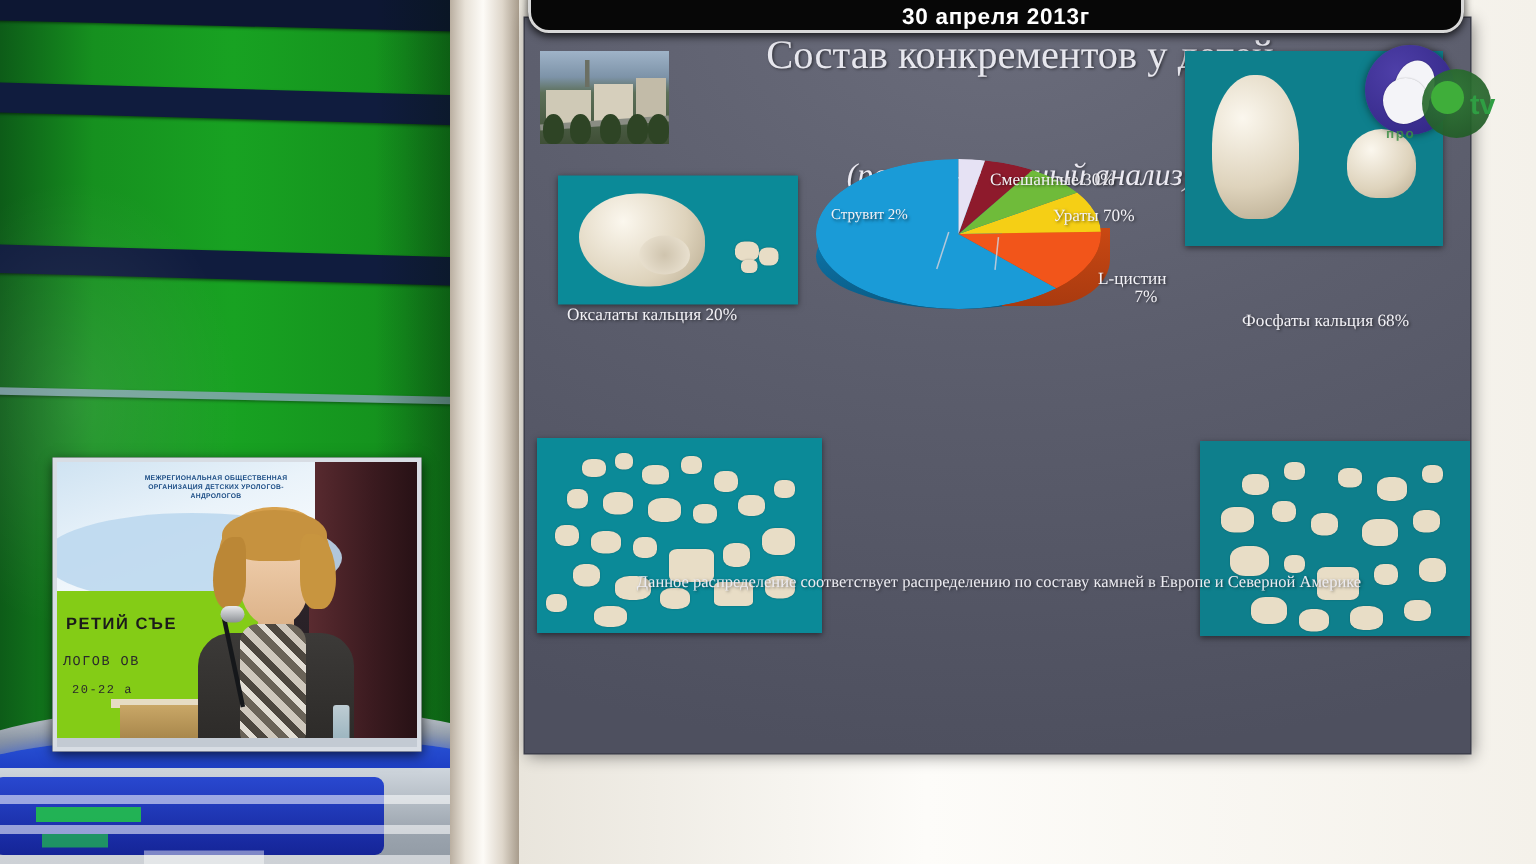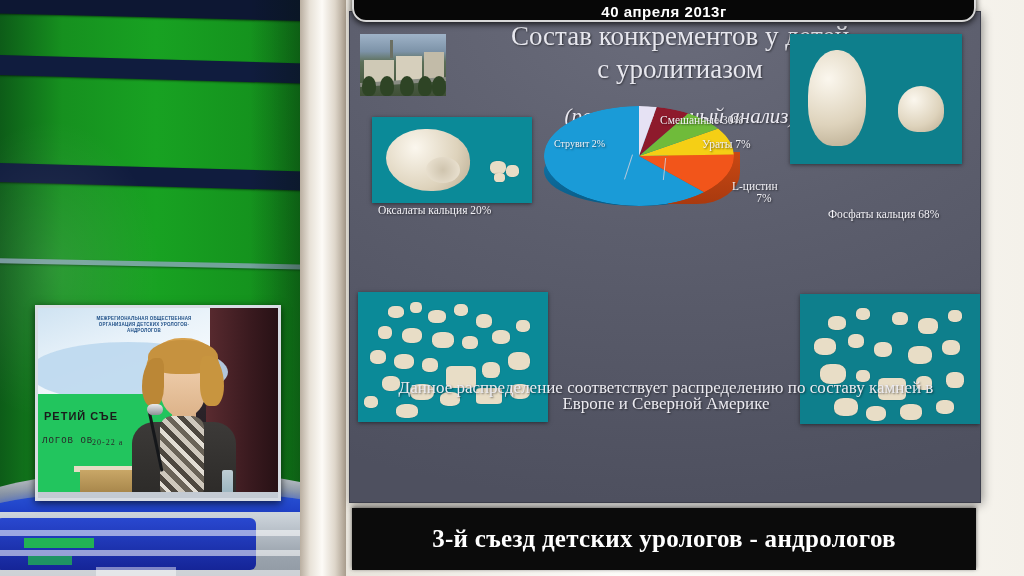--- a/index.html
+++ b/index.html
@@ -44,27 +44,27 @@
      border:3px solid #d8dde4;box-shadow:0 2px 8px rgba(0,0,0,.7);overflow:hidden;background:#2b2b33;}
   .pip-stage{position:absolute;inset:0;background:linear-gradient(180deg,#3a3036 0%,#2a2228 55%,#1f1a1e 100%);}
   .pip-curtain{position:absolute;right:0;top:0;width:72px;height:100%;
      background:linear-gradient(90deg,#5a2b30,#3a1a1f 60%,#271115);}
   .pip-banner{position:absolute;left:0;top:0;width:172px;height:86px;
      background:linear-gradient(160deg,#cfe3f2 0%,#eaf3fa 45%,#ffffff 100%);}
   .pip-wave{position:absolute;left:-10px;top:34px;width:200px;height:60px;border-radius:50%;
      background:#bcd8ee;opacity:.9;}
   .pip-banner-txt{position:absolute;left:46px;top:8px;width:120px;text-align:center;
      font-family:"Liberation Sans",sans-serif;font-size:4.5px;line-height:6px;color:#1d4e86;font-weight:bold;letter-spacing:.2px;}
-  .pip-board{position:absolute;left:0;top:86px;width:150px;height:104px;background:#22c55e;}
+  .pip-board{position:absolute;left:0;top:86px;width:150px;height:104px;background:#84cc16;}
   .pip-board-l1{position:absolute;left:6px;top:16px;font-family:"Liberation Sans",sans-serif;
      font-size:11px;color:#1b1b1b;font-weight:bold;letter-spacing:1px;}
   .pip-board-l2{position:absolute;left:4px;top:42px;font-family:Liberation Mono, monospace;
      font-size:9px;color:#2a2a2a;letter-spacing:1px;}
-  .pip-board-l3{position:absolute;left:10px;top:44px;font-family:Liberation Serif, serif;
-     font-size:8px;color:#2a2a2a;letter-spacing:1px;margin-left:44px;}
+  .pip-board-l3{position:absolute;left:10px;top:62px;font-family:Liberation Mono, monospace;
+     font-size:8px;color:#2a2a2a;letter-spacing:1px;}
   .pip-podium{position:absolute;left:42px;bottom:-2px;width:142px;height:30px;
      background:linear-gradient(180deg,#c9a767,#9d7c42);}
   .pip-podium-top{position:absolute;left:36px;bottom:26px;width:156px;height:6px;background:#e6dcc4;}
   .person{position:absolute;left:92px;top:30px;width:108px;height:162px;}
   .hair{position:absolute;left:16px;top:0;width:74px;height:66px;border-radius:48% 48% 44% 44%;
      background:linear-gradient(180deg,#d8a24e,#b07f32);}
   .face{position:absolute;left:30px;top:24px;width:46px;height:56px;border-radius:46% 46% 50% 50%;
      background:linear-gradient(180deg,#f0cfae,#dcb288);}
   .hair-front{position:absolute;left:18px;top:2px;width:70px;height:34px;border-radius:50% 50% 40% 40%;
      background:#c6923f;}
@@ -133,21 +133,21 @@
      text-shadow:1px 1px 2px rgba(0,0,0,.55);white-space:nowrap;}
   .lbl-oxalate{left:28px;top:192px;font-size:11.5px;}
   .lbl-struvite{left:204px;top:126px;font-size:10px;}
   .lbl-mixed{left:310px;top:102px;font-size:11.5px;}
   .lbl-urate{left:352px;top:126px;font-size:11.5px;}
   .lbl-cystine{left:382px;top:168px;font-size:11.5px;text-align:center;}
   .lbl-phosphate{left:478px;top:196px;font-size:11.5px;}
   .leader{position:absolute;background:#cfd0da;opacity:.85;}
 
   .slide-note{position:absolute;left:36px;top:368px;width:560px;text-align:center;
-     color:#ecebf1;font-size:17px;line-height:16px;font-family:"Liberation Serif",serif;
+     color:#ecebf1;font-size:11px;line-height:16px;font-family:"Liberation Serif",serif;
      text-shadow:1px 1px 2px rgba(0,0,0,.5);}
 
   
   .datebar{position:absolute;left:352px;top:-16px;width:624px;height:38px;border-radius:14px;
      background:#070707;box-shadow:0 2px 6px rgba(0,0,0,.8), inset 0 0 0 2px #d8d8d8;
      display:flex;align-items:flex-end;justify-content:center;padding-bottom:2px;box-sizing:border-box;}
   .datebar-txt{color:#ffffff;font-family:"Liberation Sans",sans-serif;font-weight:bold;
      font-size:15px;letter-spacing:.5px;}
   .bottombar{position:absolute;left:352px;top:508px;width:624px;height:62px;background:#0b0b0b;
      display:flex;align-items:center;justify-content:center;box-shadow:0 -1px 4px rgba(0,0,0,.6);}
@@ -240,21 +240,20 @@
         <div class="city-road"></div>
         <div class="city-tree" style="left:2px"></div>
         <div class="city-tree" style="left:20px"></div>
         <div class="city-tree" style="left:40px"></div>
         <div class="city-tree" style="left:58px"></div>
         <div class="city-tree" style="left:72px"></div>
       </div>
 
       <div class="slide-title">
         <div>Состав конкрементов у детей</div>
-        <div>с уролитиазом</div>
       </div>
       <div class="slide-sub">(рентгенофазный анализ)</div>
 
       <div class="photo ph-teal p-topleft">
         <div class="stone stone-big">
           <div class="stone-core"></div>
         </div>
         <div class="grain" style="left:118px;top:44px;width:16px;height:13px"></div>
         <div class="grain" style="left:134px;top:48px;width:13px;height:12px"></div>
         <div class="grain" style="left:122px;top:56px;width:11px;height:9px"></div>
@@ -336,33 +335,40 @@
           </svg>
         </div>
       </div>
 
       <div class="leader" style="left:278px;top:142px;width:1px;height:26px;transform:rotate(18deg);"></div>
       <div class="leader" style="left:314px;top:146px;width:1px;height:22px;transform:rotate(6deg);"></div>
 
       <div class="lbl lbl-oxalate">Оксалаты кальция 20%</div>
       <div class="lbl lbl-struvite">Струвит  2%</div>
       <div class="lbl lbl-mixed">Смешанные  30%</div>
-      <div class="lbl lbl-urate">Ураты 7%</div>
+      <div class="lbl lbl-urate">Ураты 70%</div>
       <div class="lbl lbl-cystine">
         <span>L-цистин</span><br>
         <span style="display:block;text-align:right;padding-right:6px">7%</span>
       </div>
       <div class="lbl lbl-phosphate">Фосфаты кальция 68%</div>
 
       <div class="slide-note">Данное распределение соответствует распределению по составу камней в Европе и Северной Америке</div>
     </div>
   </div>
 
   <div class="datebar">
-    <span class="datebar-txt">40 апреля 2013г</span>
-  </div>
-
-  <div class="bottombar">
-    <span class="bottombar-txt">3-й съезд детских урологов - андрологов</span>
-  </div>
-
+    <span class="datebar-txt">30 апреля 2013г</span>
+  </div>
+
+
+  <div class="logo">
+    <div class="logo-circle">
+      <div class="hand h1"></div>
+      <div class="hand h2"></div>
+    </div>
+    <div class="logo-blob"></div>
+    <div class="logo-dot"></div>
+    <div class="logo-tv">tv</div>
+    <div class="logo-word">про</div>
+  </div>
 
 </div>
 
 </body></html>

